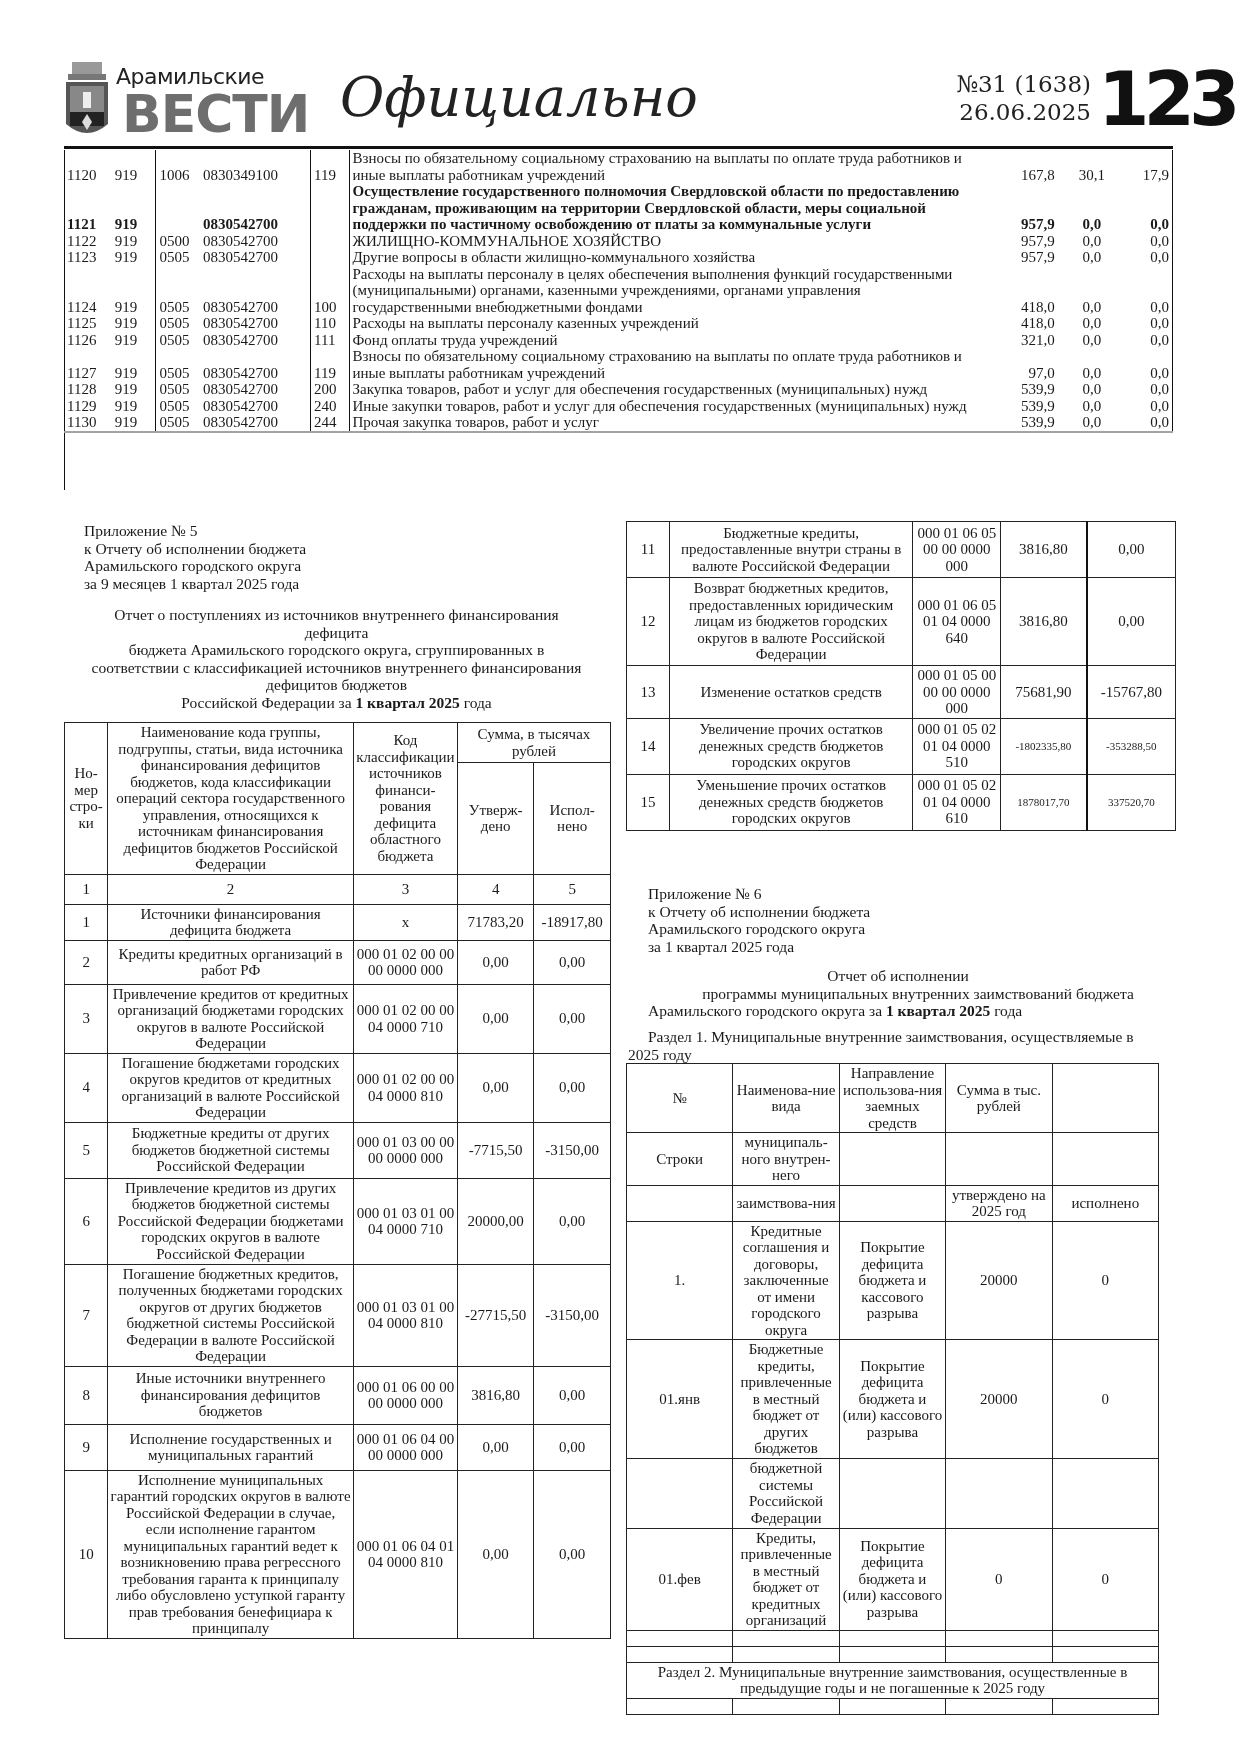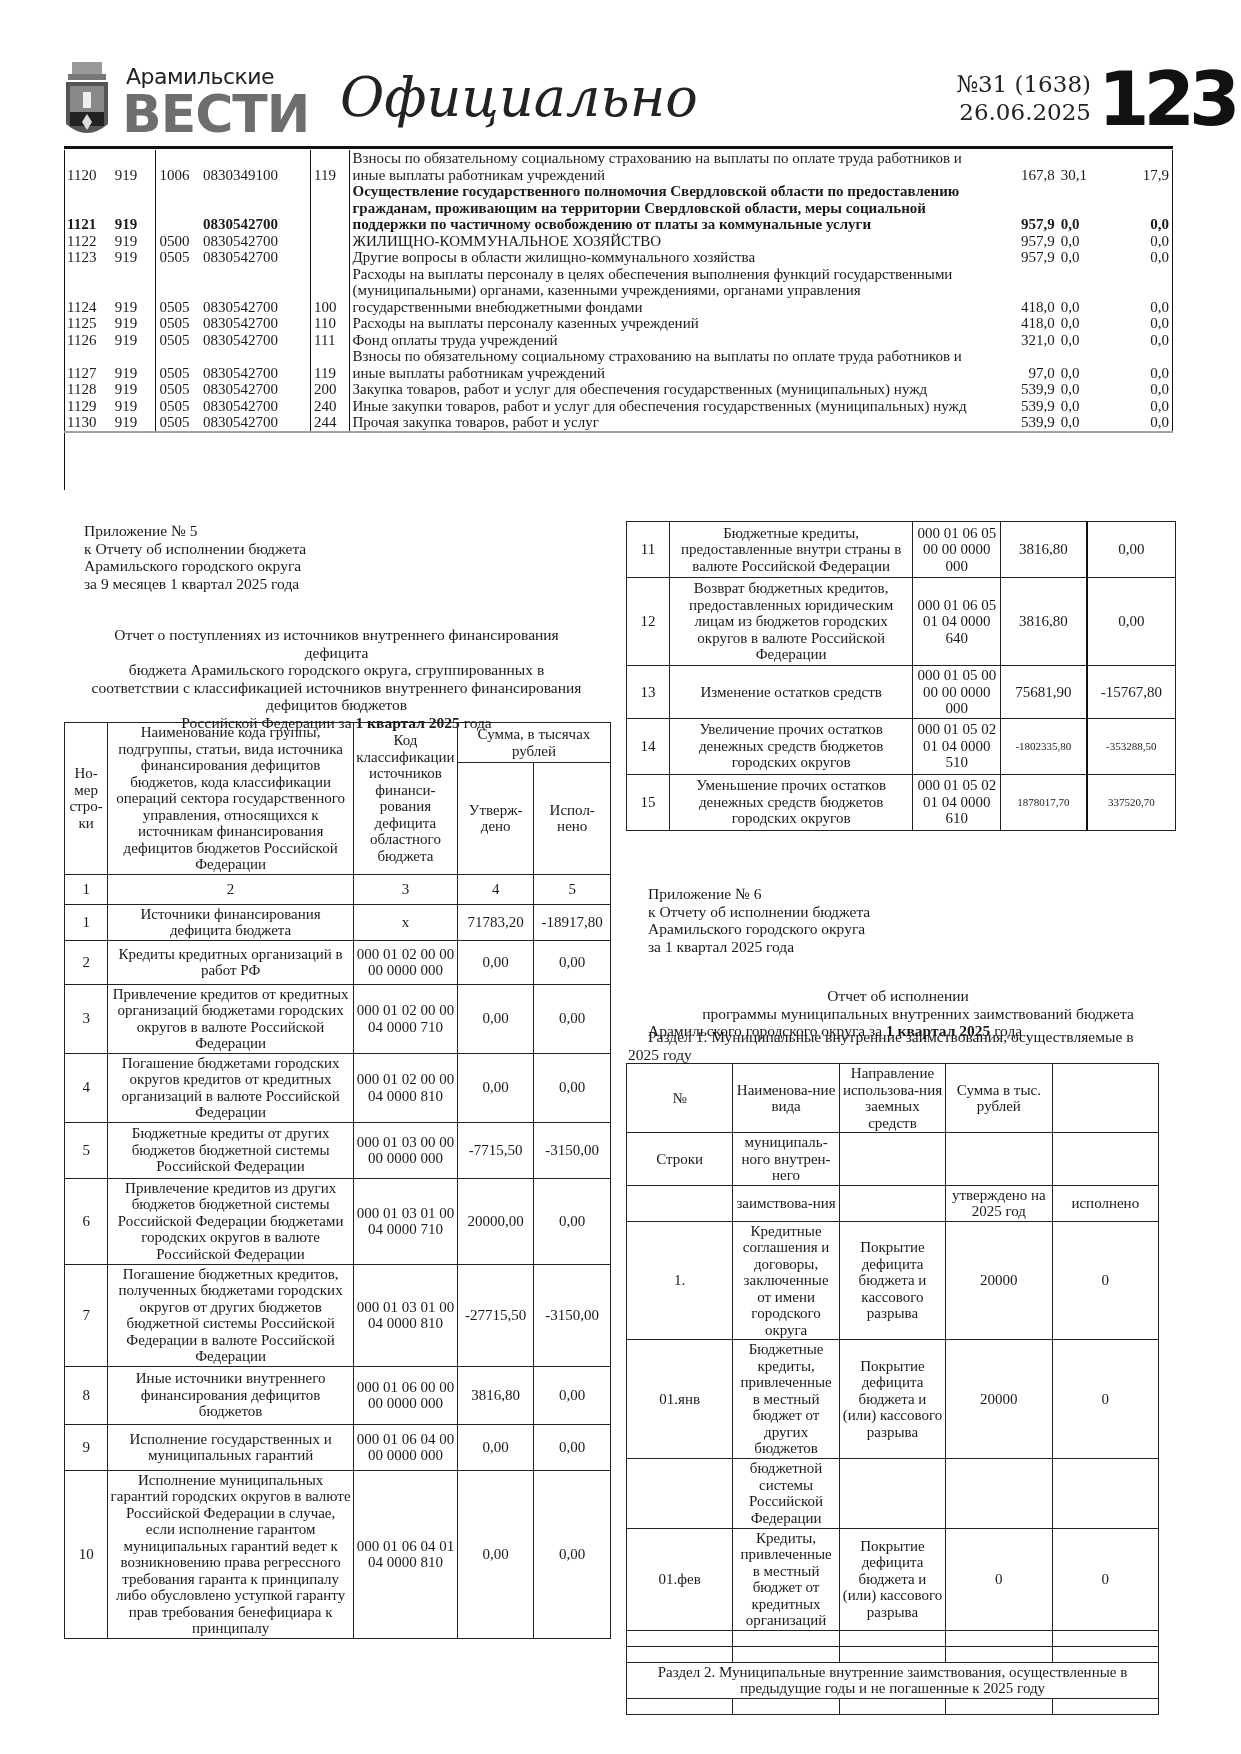--- a/index.html
+++ b/index.html
@@ -3,21 +3,21 @@
 <meta charset="utf-8">
 <style>
   html, body { margin: 0; padding: 0; background: #ffffff; }
   body { width: 1241px; height: 1754px; position: relative; overflow: hidden;
          font-family: "Liberation Serif", "DejaVu Serif", serif; color: #1a1a1a; }
   .abs { position: absolute; }
 
   
   #masthead { left: 64px; top: 56px; width: 1110px; height: 90px; }
   #crest { position: absolute; left: 0; top: 6px; width: 46px; height: 80px; }
-  #brand-top { position: absolute; left: 62px; top: 8px; font-family: "DejaVu Sans", sans-serif;
+  #brand-top { position: absolute; left: 52px; top: 8px; font-family: "DejaVu Sans", sans-serif;
                font-size: 22px; color: #222; letter-spacing: -0.5px; }
   #brand-main { position: absolute; left: 58px; top: 30px; font-family: "DejaVu Sans", sans-serif;
                 font-weight: bold; font-size: 52px; color: #6e6e6e; letter-spacing: -1px; line-height: 56px; }
   #section-title { position: absolute; left: 276px; top: 10px; font-family: "DejaVu Serif", serif;
                    font-style: italic; font-size: 54px; color: #222; }
   #issue { position: absolute; left: 815px; top: 14px; text-align: right; width: 212px;
            font-family: "DejaVu Serif", serif; font-size: 23px; line-height: 28px; color: #222; }
   #page-num { position: absolute; left: 1034px; top: 0px; font-family: "DejaVu Sans", sans-serif;
               font-weight: bold; font-size: 74px; letter-spacing: -6px; color: #111; line-height: 86px; }
   #header-rule { left: 64px; top: 146px; width: 1109px; height: 3px; background: #111; }
@@ -26,29 +26,29 @@
   #top-table { left: 64px; top: 150px; width: 1109px; border-collapse: collapse;
                font-size: 15px; line-height: 16.5px; }
   #top-table td { padding: 0 3px; vertical-align: bottom; white-space: nowrap; }
   #top-table td.c-num { width: 40px; margin-top: 41px; }
   #top-table td.c-grbs { width: 36px; }
   #top-table td.c-razd { width: 36px; border-left: 1px solid #111; }
   #top-table td.c-csr { width: 100px; }
   #top-table td.c-vr { width: 30px; border-left: 1px solid #111; }
   #top-table td.c-name { border-left: 1px solid #111; white-space: normal; width: 600px; }
   #top-table td.c-v1 { width: 70px; text-align: right; }
-  #top-table td.c-v2 { width: 60px; text-align: left; }
+  #top-table td.c-v2 { width: 60px; text-align: center; }
   #top-table td.c-v3 { width: 38px; text-align: right; border-right: 1px solid #111; }
   #top-table tr.bold td { font-weight: bold; }
   #top-table tr:last-child td { border-bottom: 2px solid #a3a3a3; }
   #top-table-left { left: 64px; top: 150px; width: 1px; height: 340px; background: #111; }
 
   
   .appendix { font-size: 15.5px; line-height: 17.5px; }
-  .report-title { font-size: 15.5px; line-height: 17.5px; text-align: center; margin-top: 20px; }
+  .report-title { font-size: 15.5px; line-height: 17.5px; text-align: center; }
 
   table.grid { border-collapse: collapse; font-size: 15px; line-height: 16.5px; }
   table.grid td { border: 1px solid #222; text-align: center; vertical-align: middle; padding: 1px 2px; }
   table.grid td.small { font-size: 11px; }
 
   #t5 { left: 64px; top: 722px; width: 547px; }
   #t5r { left: 626px; top: 521px; width: 550px; }
   #t6 { left: 626px; top: 1063px; width: 533px; }
   .thick-l { border-left: 2px solid #111 !important; }
 </style>

